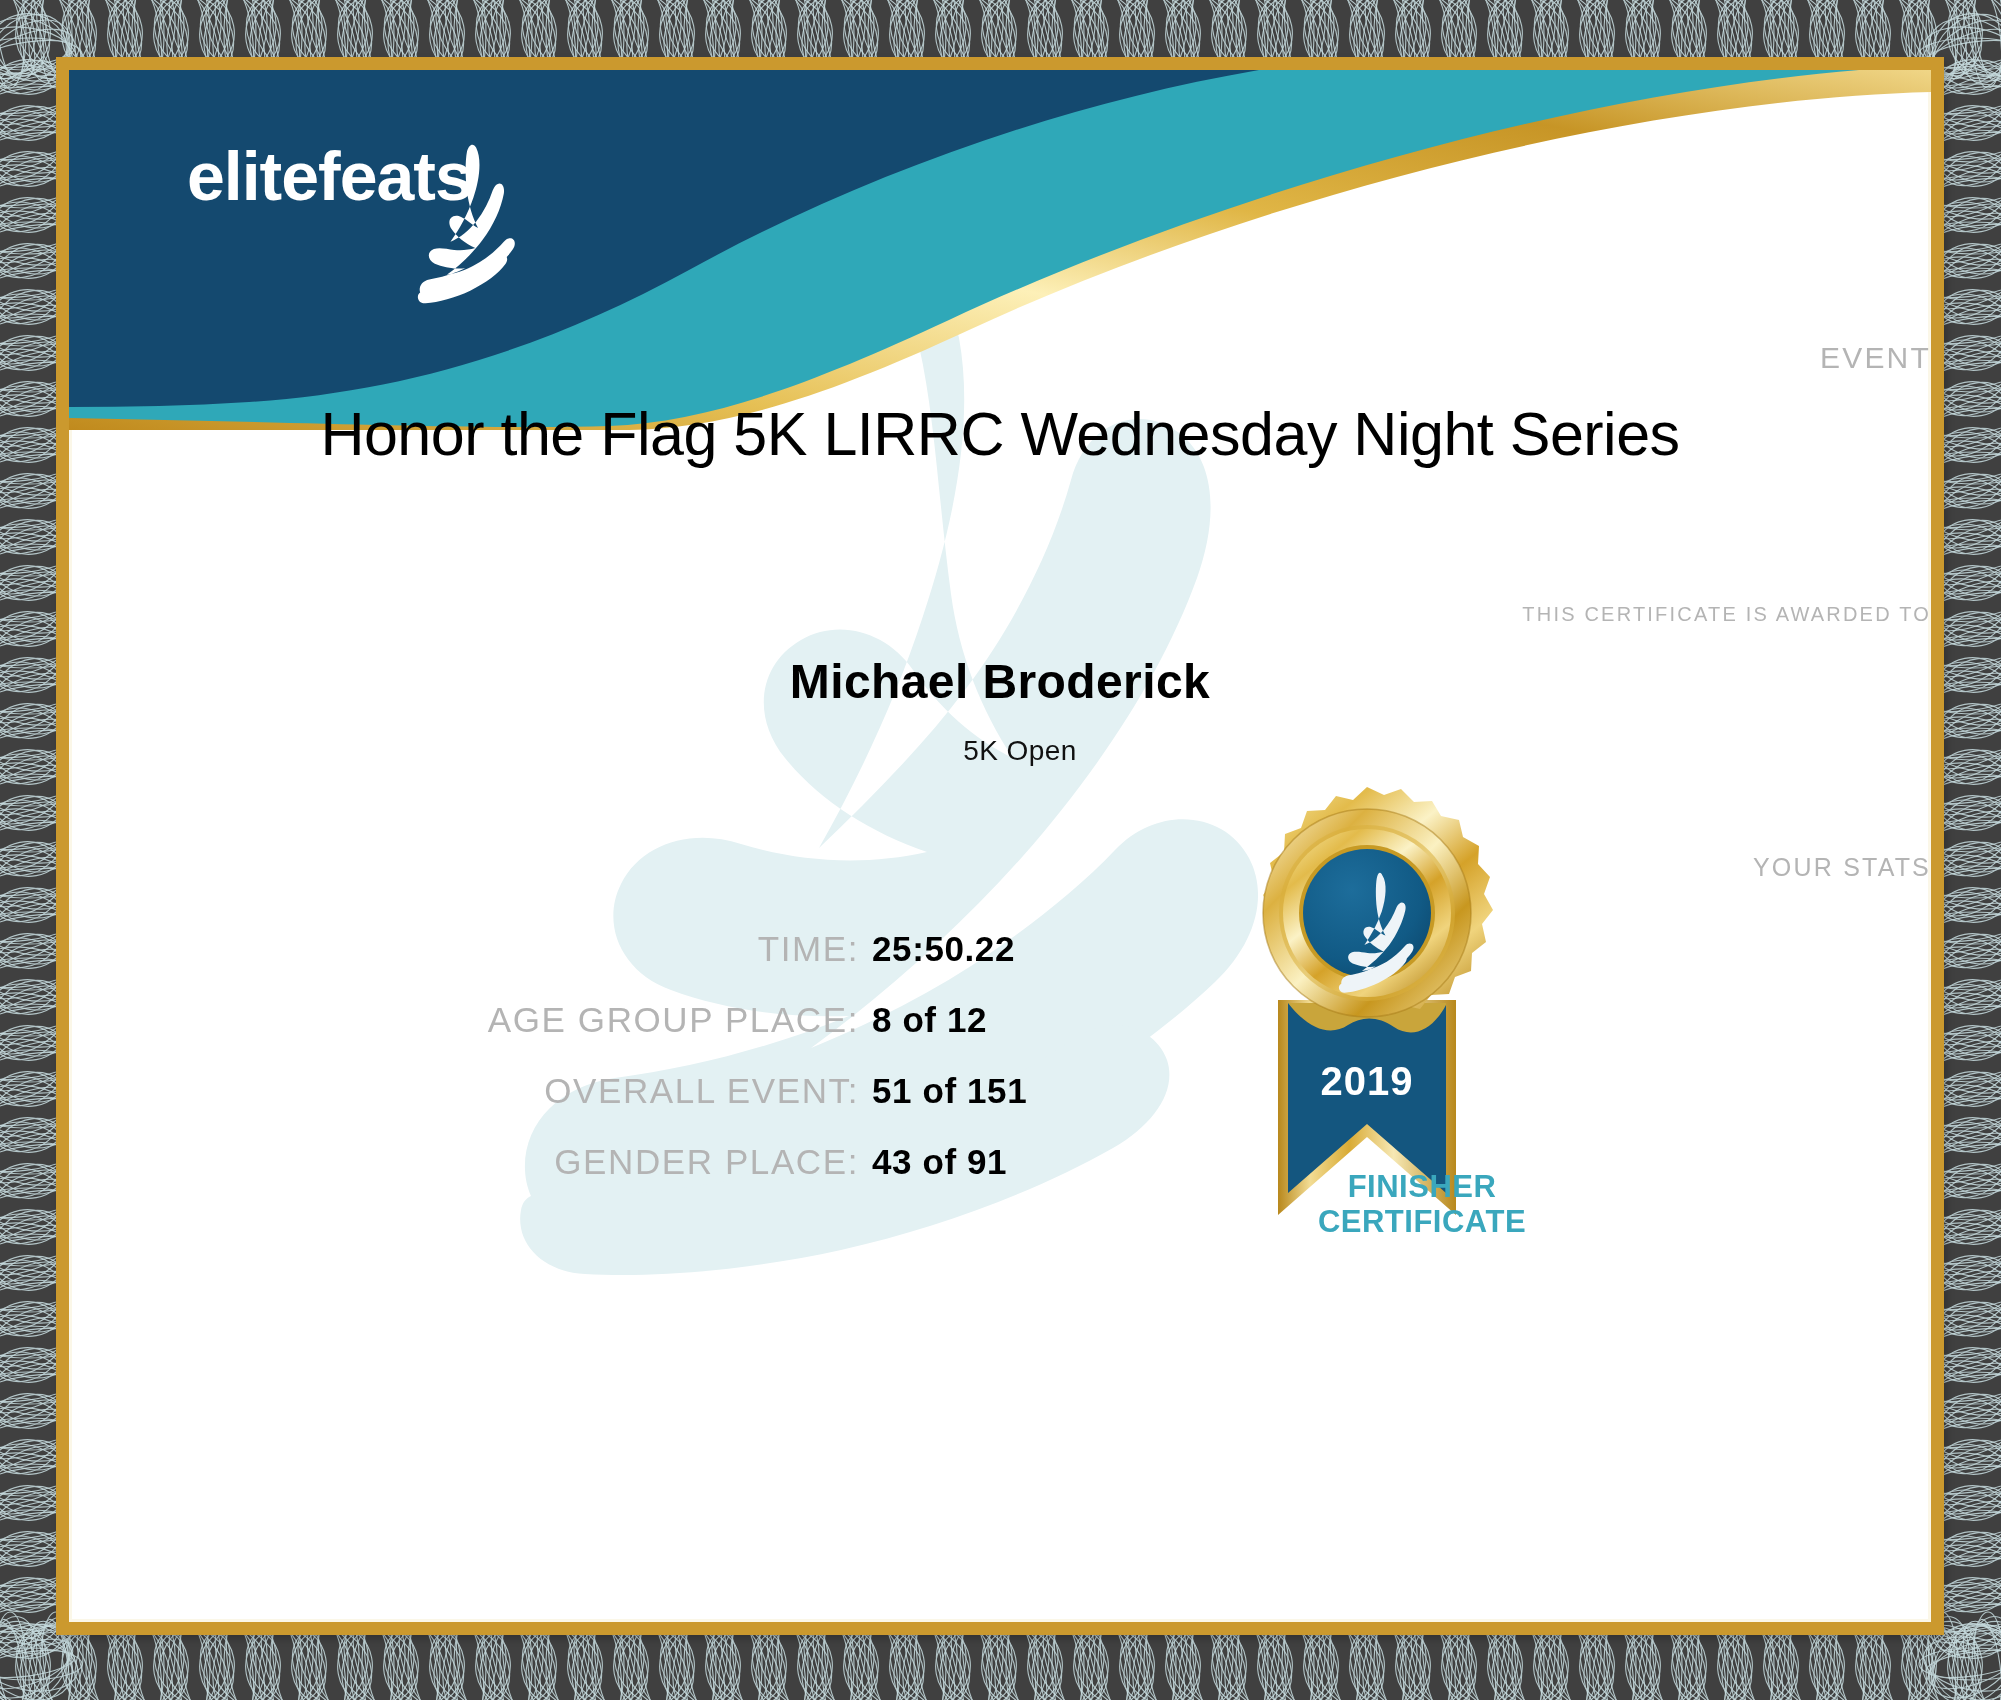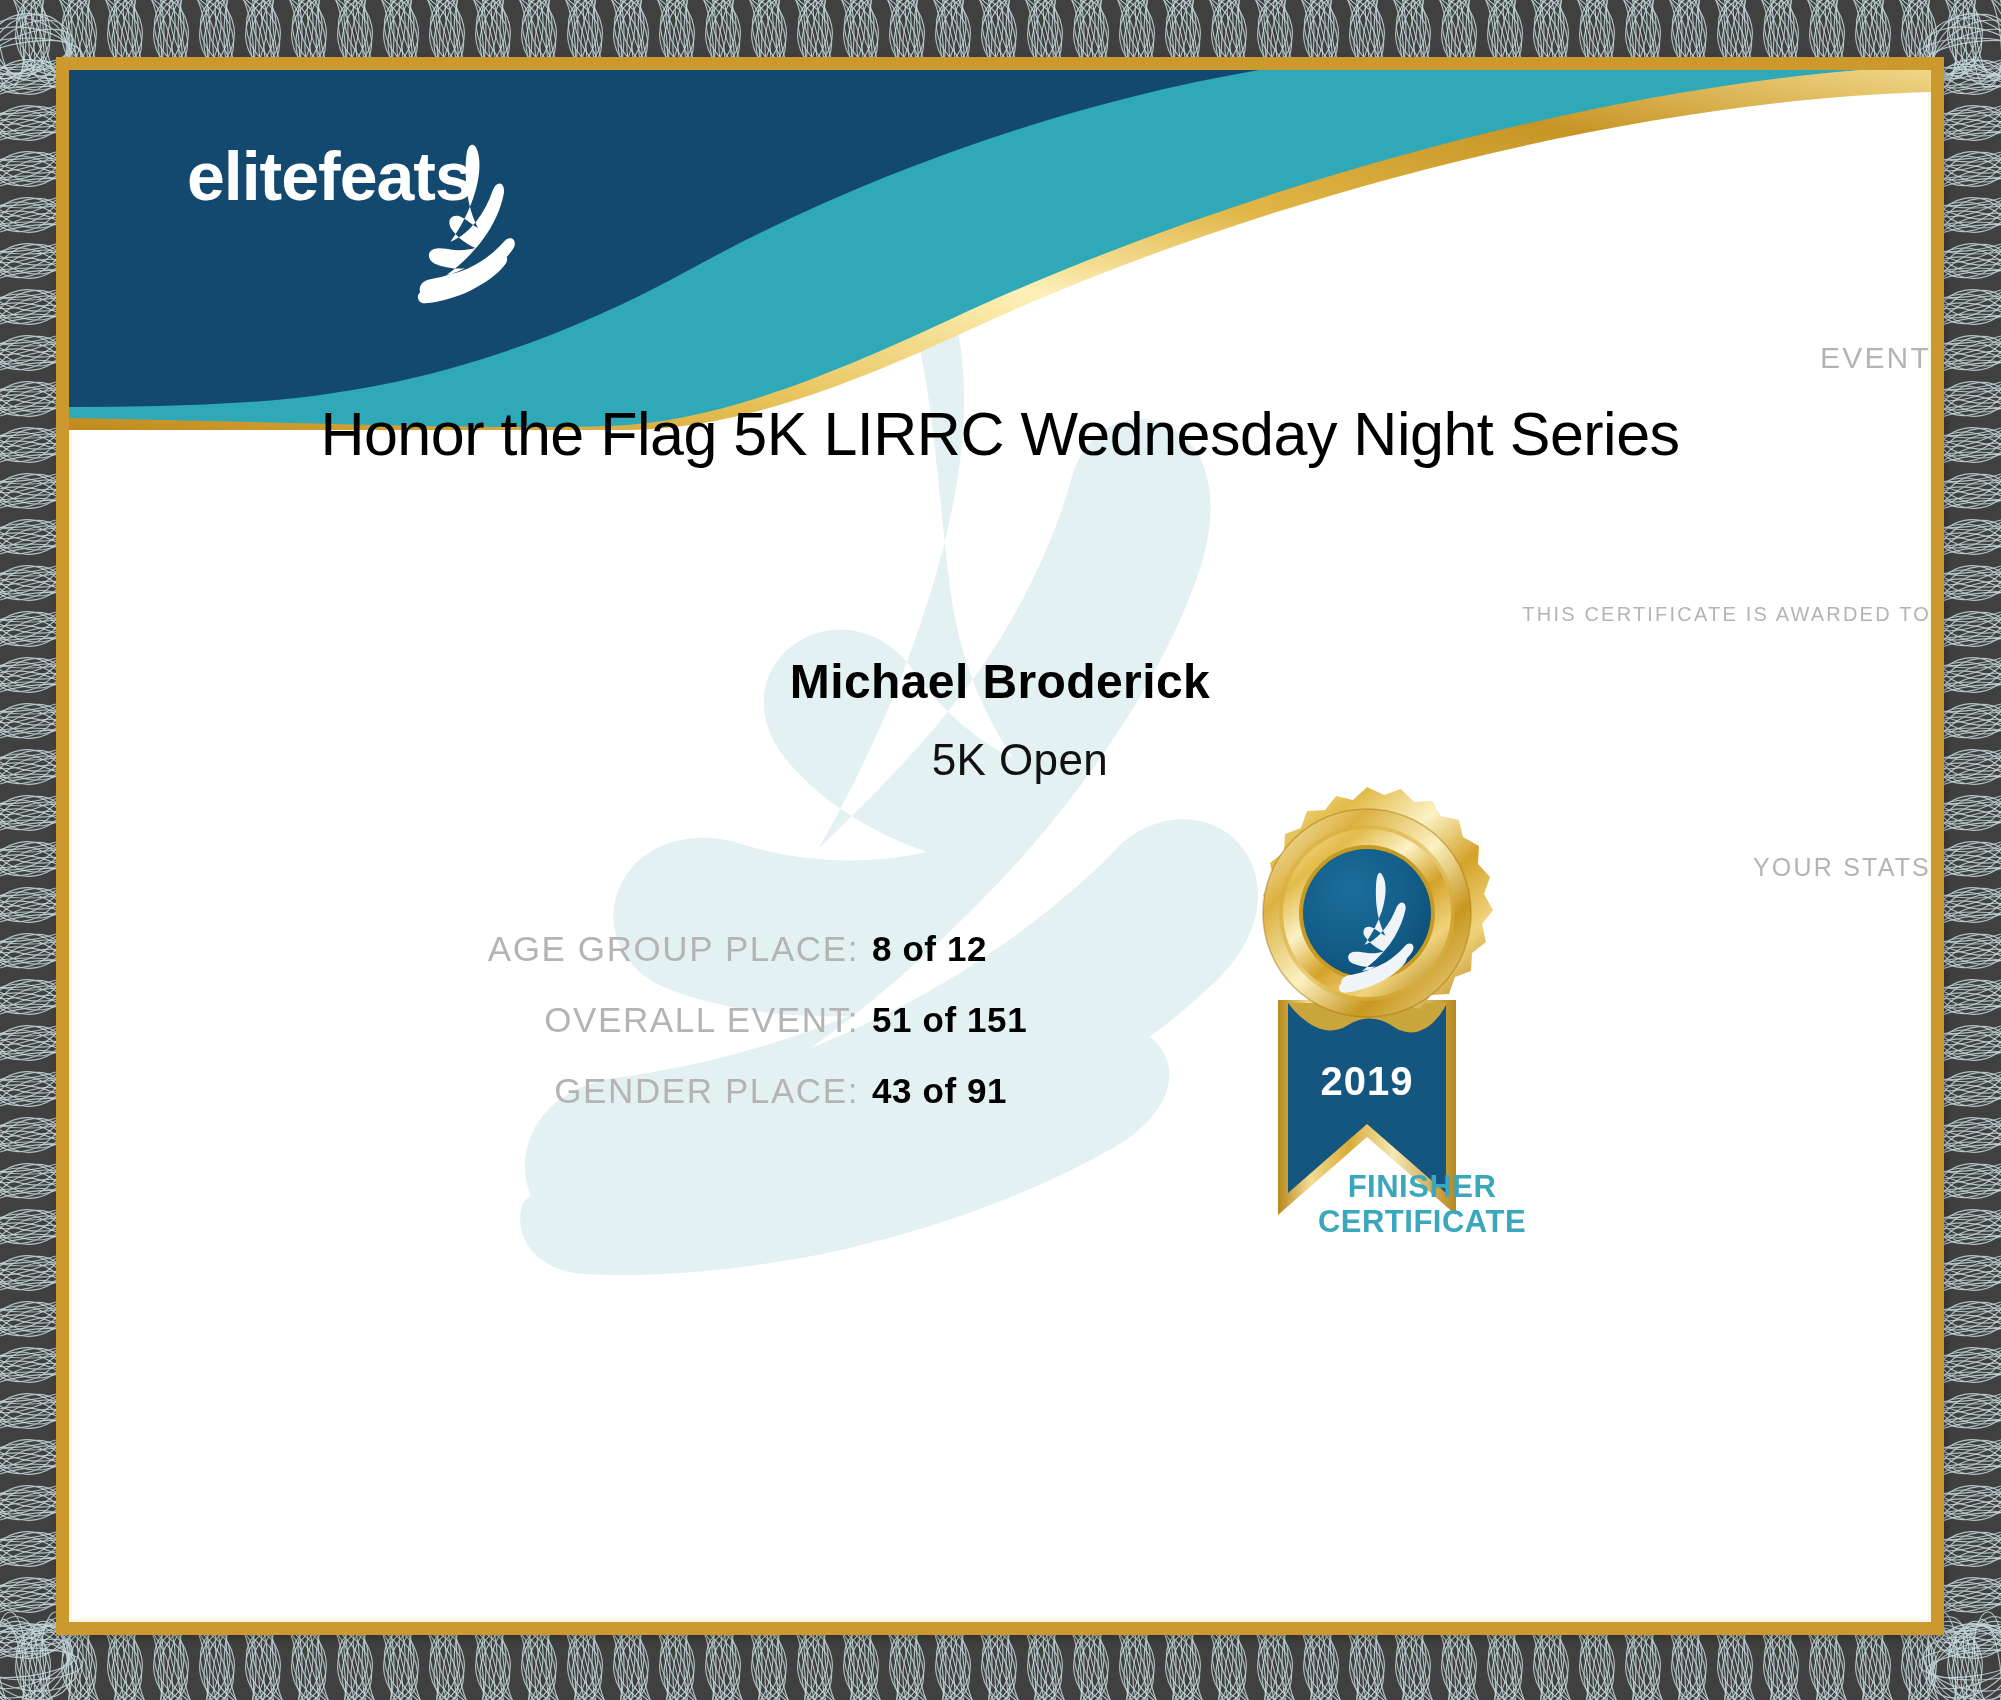--- a/index.html
+++ b/index.html
@@ -129,21 +129,21 @@
     font-weight: 700;
     color: #000000;
     letter-spacing: 0.4px;
   }
 
   #division {
     position: absolute;
     left: 0; right: 0;
     top: 665px;
     text-align: center;
-    font-size: 44px;
+    font-size: 28px;
     font-weight: 400;
     color: #111111;
     letter-spacing: 0.4px;
     margin-left: 40px;
   }
 
   #stats-label {
     position: absolute;
     left: 8px; right: 0;
     top: 783px;
@@ -489,20 +489,24 @@
         <div id="awarded-label" class="lbl">THIS CERTIFICATE IS AWARDED TO</div>
 
         <div id="recipient-name">Michael Broderick</div>
 
         <div id="division">5K Open</div>
 
         <div id="stats-label" class="lbl">YOUR STATS</div>
 
         <div id="stats-list">
 
+          <div class="stat-row">
+            <div class="stat-label">TIME:</div>
+            <div class="stat-value">25:50.22</div>
+          </div>
 
           <div class="stat-row">
             <div class="stat-label">AGE GROUP PLACE:</div>
             <div class="stat-value">8 of 12</div>
           </div>
 
           <div class="stat-row">
             <div class="stat-label">OVERALL EVENT:</div>
             <div class="stat-value">51 of 151</div>
           </div>

